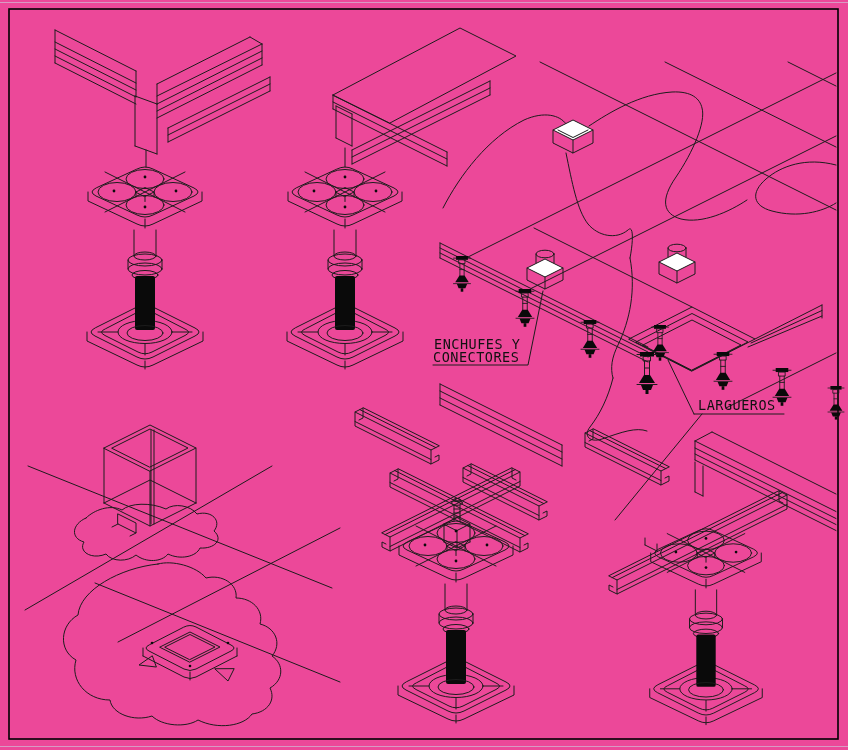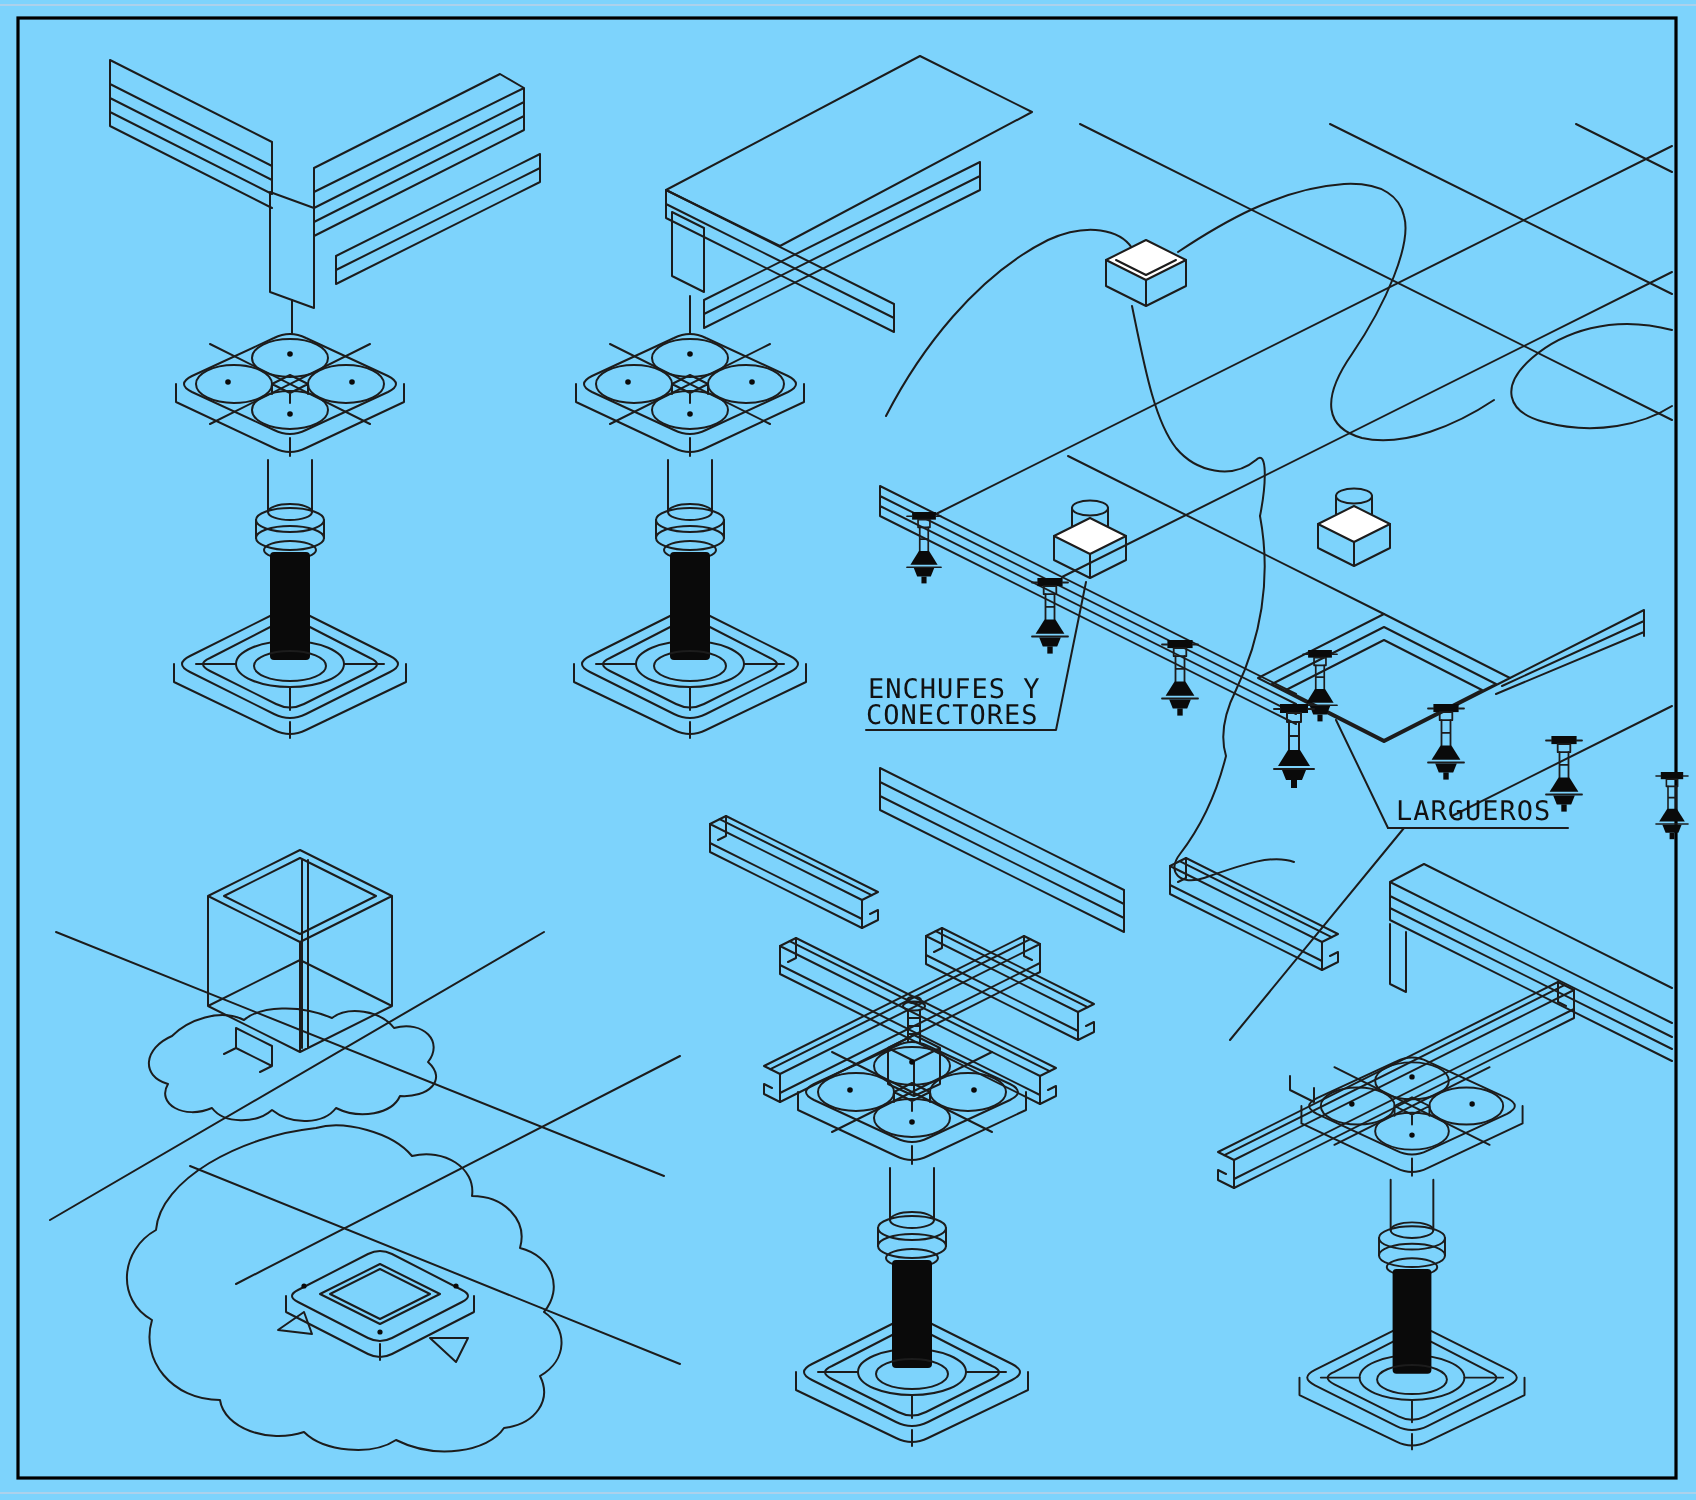--- a/index.html
+++ b/index.html
@@ -1,17 +1,17 @@
 <!DOCTYPE html>
 <html><head>
 <meta charset="utf-8">
 <style>
   html,body{margin:0;padding:0;background:#f2f2f2;}
   .sheet{
-    position:relative;width:848px;height:750px;background:#7dd3fc;
+    position:relative;width:848px;height:750px;background:#ec4899;
     font-family:"DejaVu Sans Mono","Liberation Mono",monospace;overflow:hidden;
   }
   svg{position:absolute;left:0;top:0;}
   .ln{stroke:#1c1c1c;stroke-width:1;fill:none;stroke-linecap:round;stroke-linejoin:round;}
   .lnf{stroke:#1c1c1c;stroke-width:1;fill:#ffffff;stroke-linejoin:round;}
   .solid{fill:#0a0a0a;stroke:none;}
   .border{stroke:#000000;stroke-width:1.6;fill:none;}
   .faint{stroke:#ccd1e0;stroke-width:1;opacity:.6;}
   .cad-text{font-family:"DejaVu Sans Mono","Liberation Mono",monospace;font-size:13.5px;
     letter-spacing:.5px;fill:#111;}

